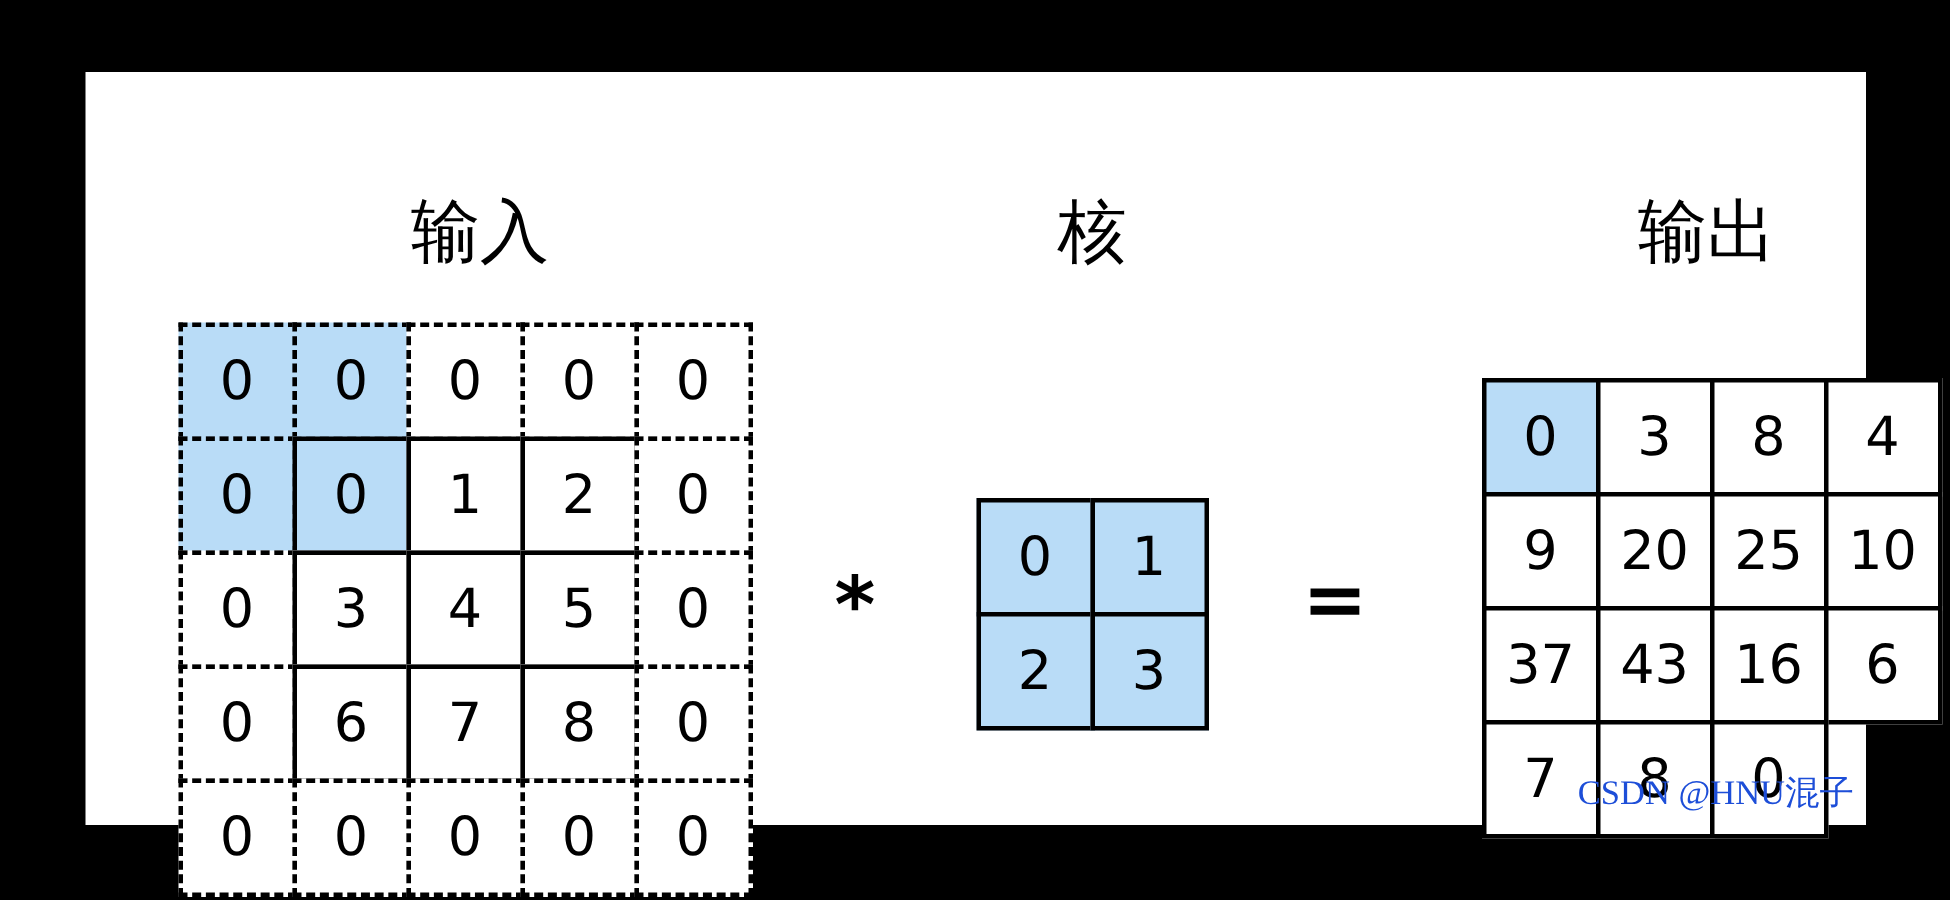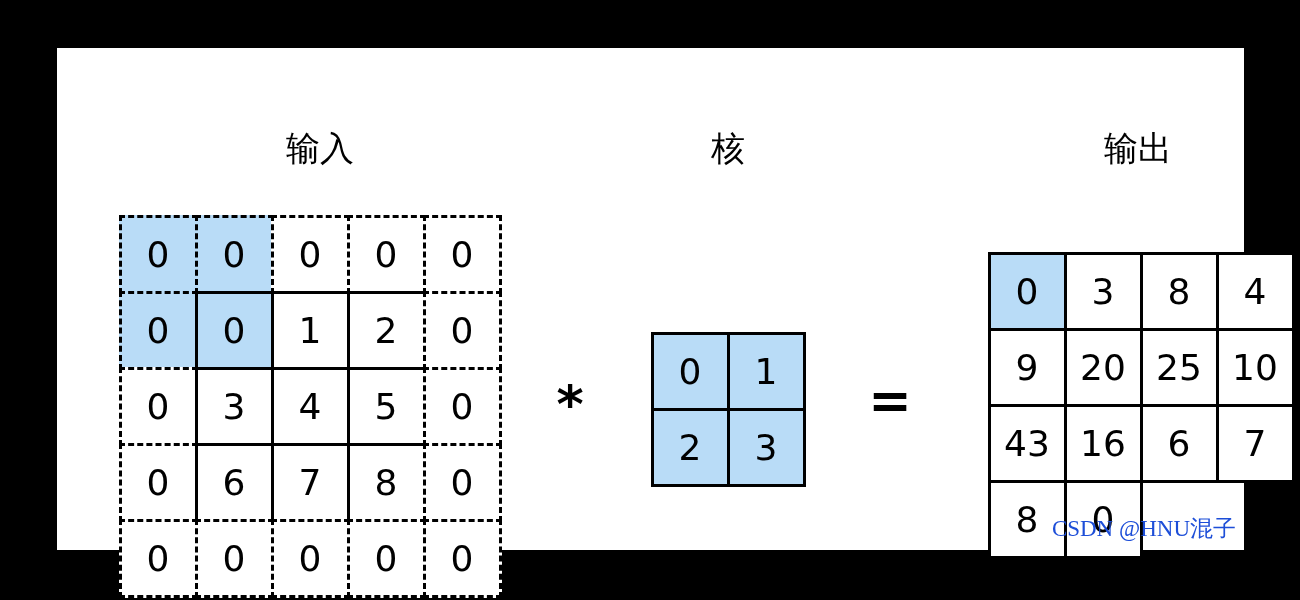--- a/index.html
+++ b/index.html
@@ -29,21 +29,21 @@
     left: 57px;
     top: 48px;
     width: 1187px;
     height: 502px;
     background: #ffffff;
   }
 
   
   .caption {
     position: absolute;
-    font-size: 34px;
+    font-size: 46px;
     line-height: 1;
     color: #000000;
     white-space: nowrap;
     text-align: center;
     font-family: "DejaVu Sans", "Liberation Sans", sans-serif;
   }
   #caption-input  { left: 193px; top: 83px;  width: 140px; }
   #caption-kernel { left: 601px; top: 83px;  width: 140px; }
   #caption-output { left: 1011px; top: 83px; width: 140px; }
 
@@ -179,20 +179,21 @@
       </div>
     <div class="grid" id="grid-output">
         <div class="cell blue">0</div>
         <div class="cell">3</div>
         <div class="cell">8</div>
         <div class="cell">4</div>
         <div class="cell">9</div>
         <div class="cell">20</div>
         <div class="cell">25</div>
         <div class="cell">10</div>
+        <div class="cell">37</div>
         <div class="cell">43</div>
         <div class="cell">16</div>
         <div class="cell">6</div>
         <div class="cell">7</div>
         <div class="cell">8</div>
         <div class="cell">0</div>
       </div>
 
     <div id="watermark">CSDN @HNU混子</div>
   </div>

